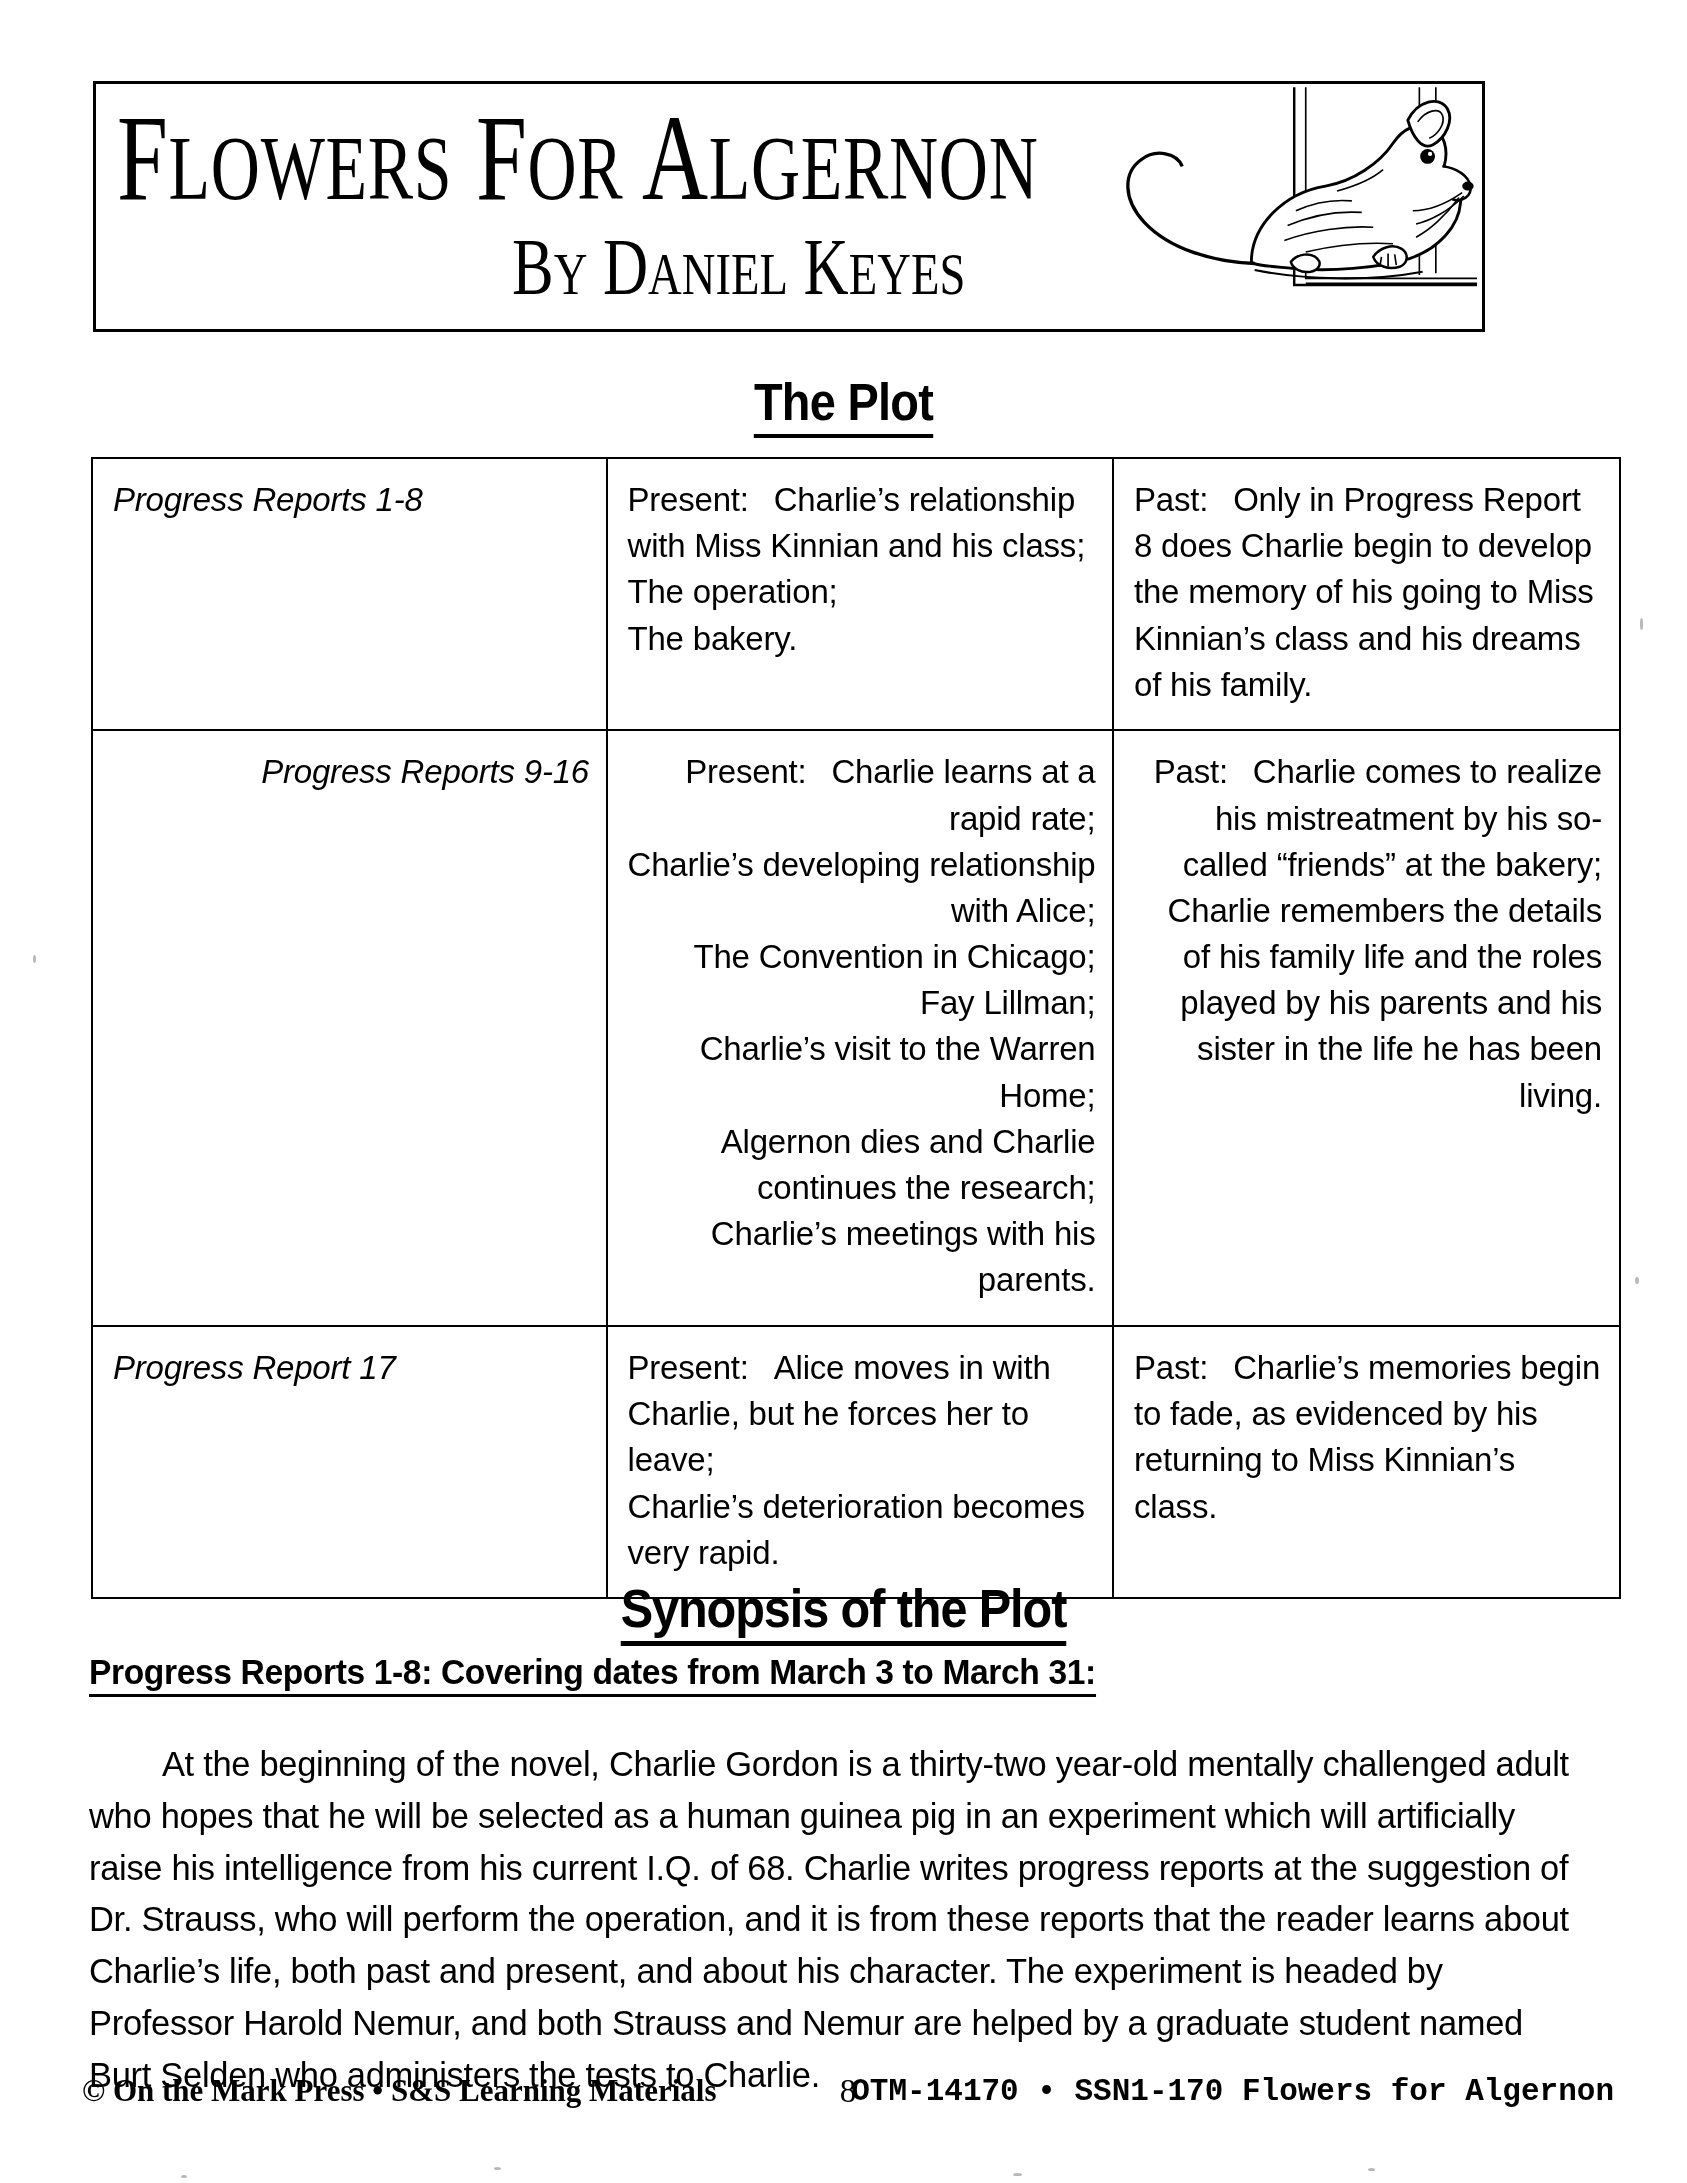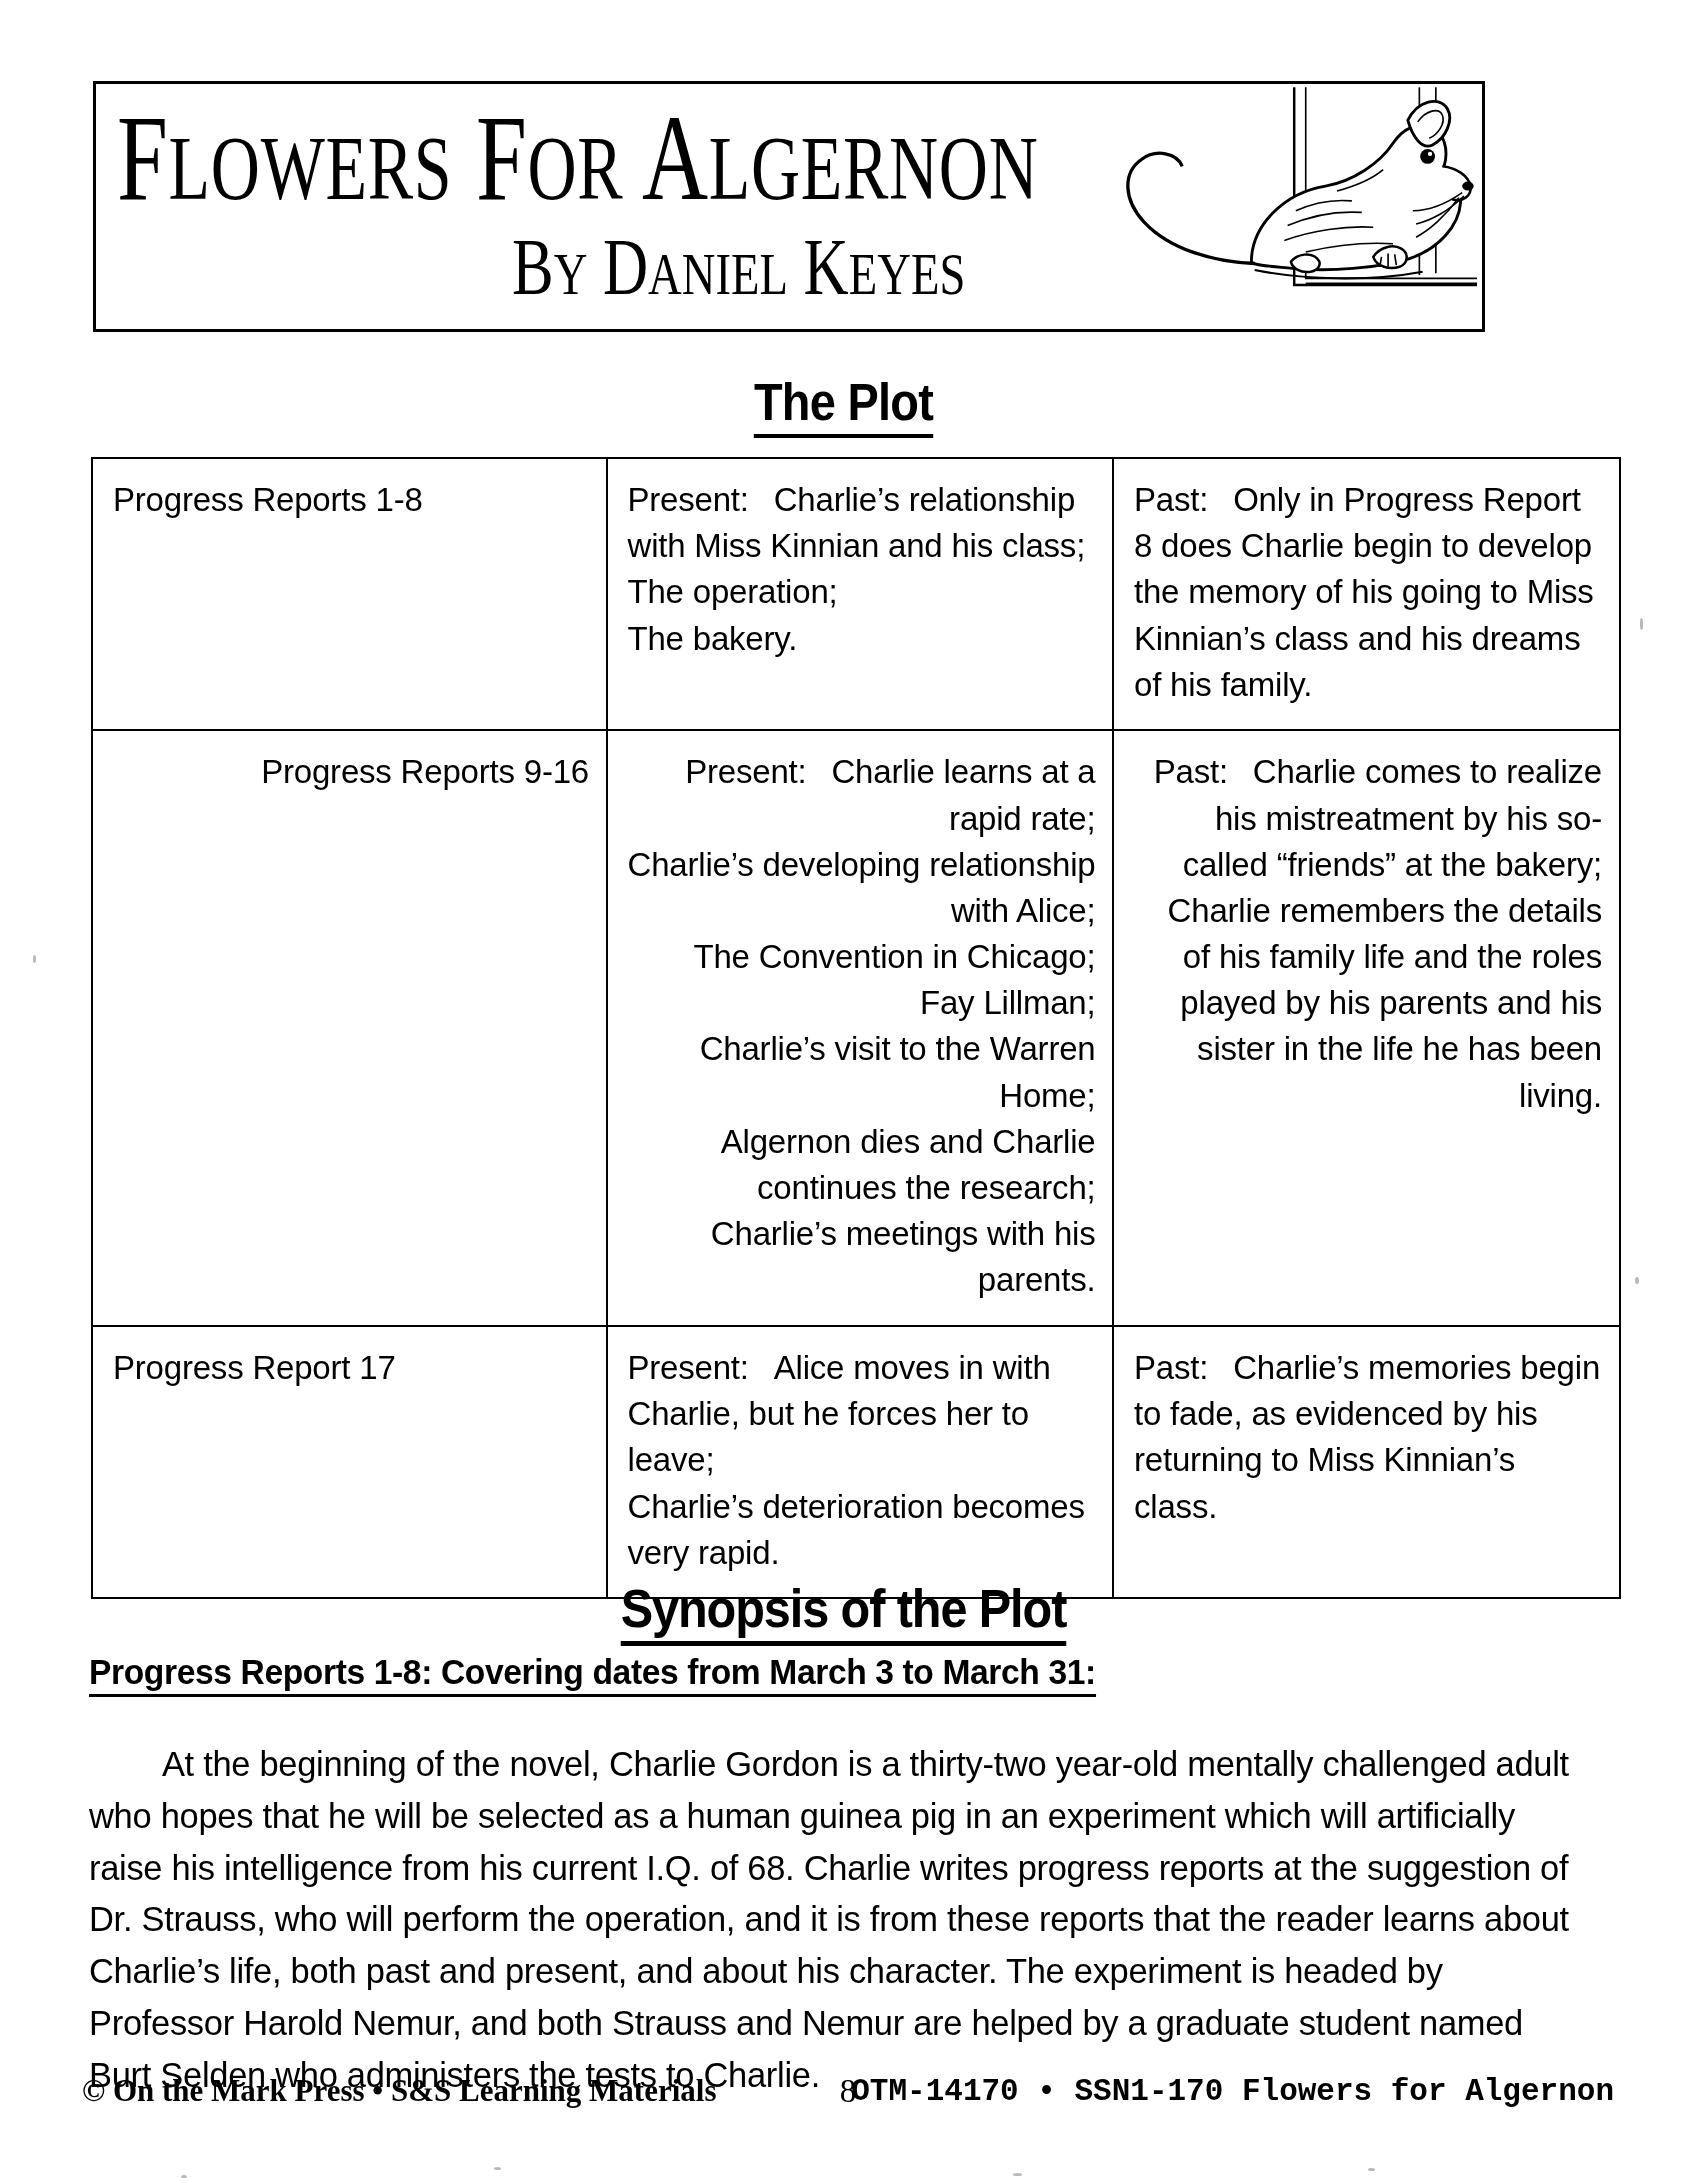--- a/index.html
+++ b/index.html
@@ -117,21 +117,21 @@
     table-layout: fixed;
   }
   table.plot-table td {
     border: 2.5px solid #000;
     vertical-align: top;
     padding: 18px 16.5px 21.4px 20px;
     font-size: 33px;
     line-height: 1.40;
     letter-spacing: -0.2px;
   }
-  td.col-label   { width: 476px; }
+  td.col-label   { width: 476px; font-style: italic; }
   td.col-present { width: 468px; }
   td.col-past    { width: 468px; border-radius: 12px; }
 
   .row1 td { height: 222px; }
   .row2 td { height: 503px; text-align: right; }
   .row3 td { height: 214px; }
 
   .lead {
     text-underline-offset: 4.1px;
   }

